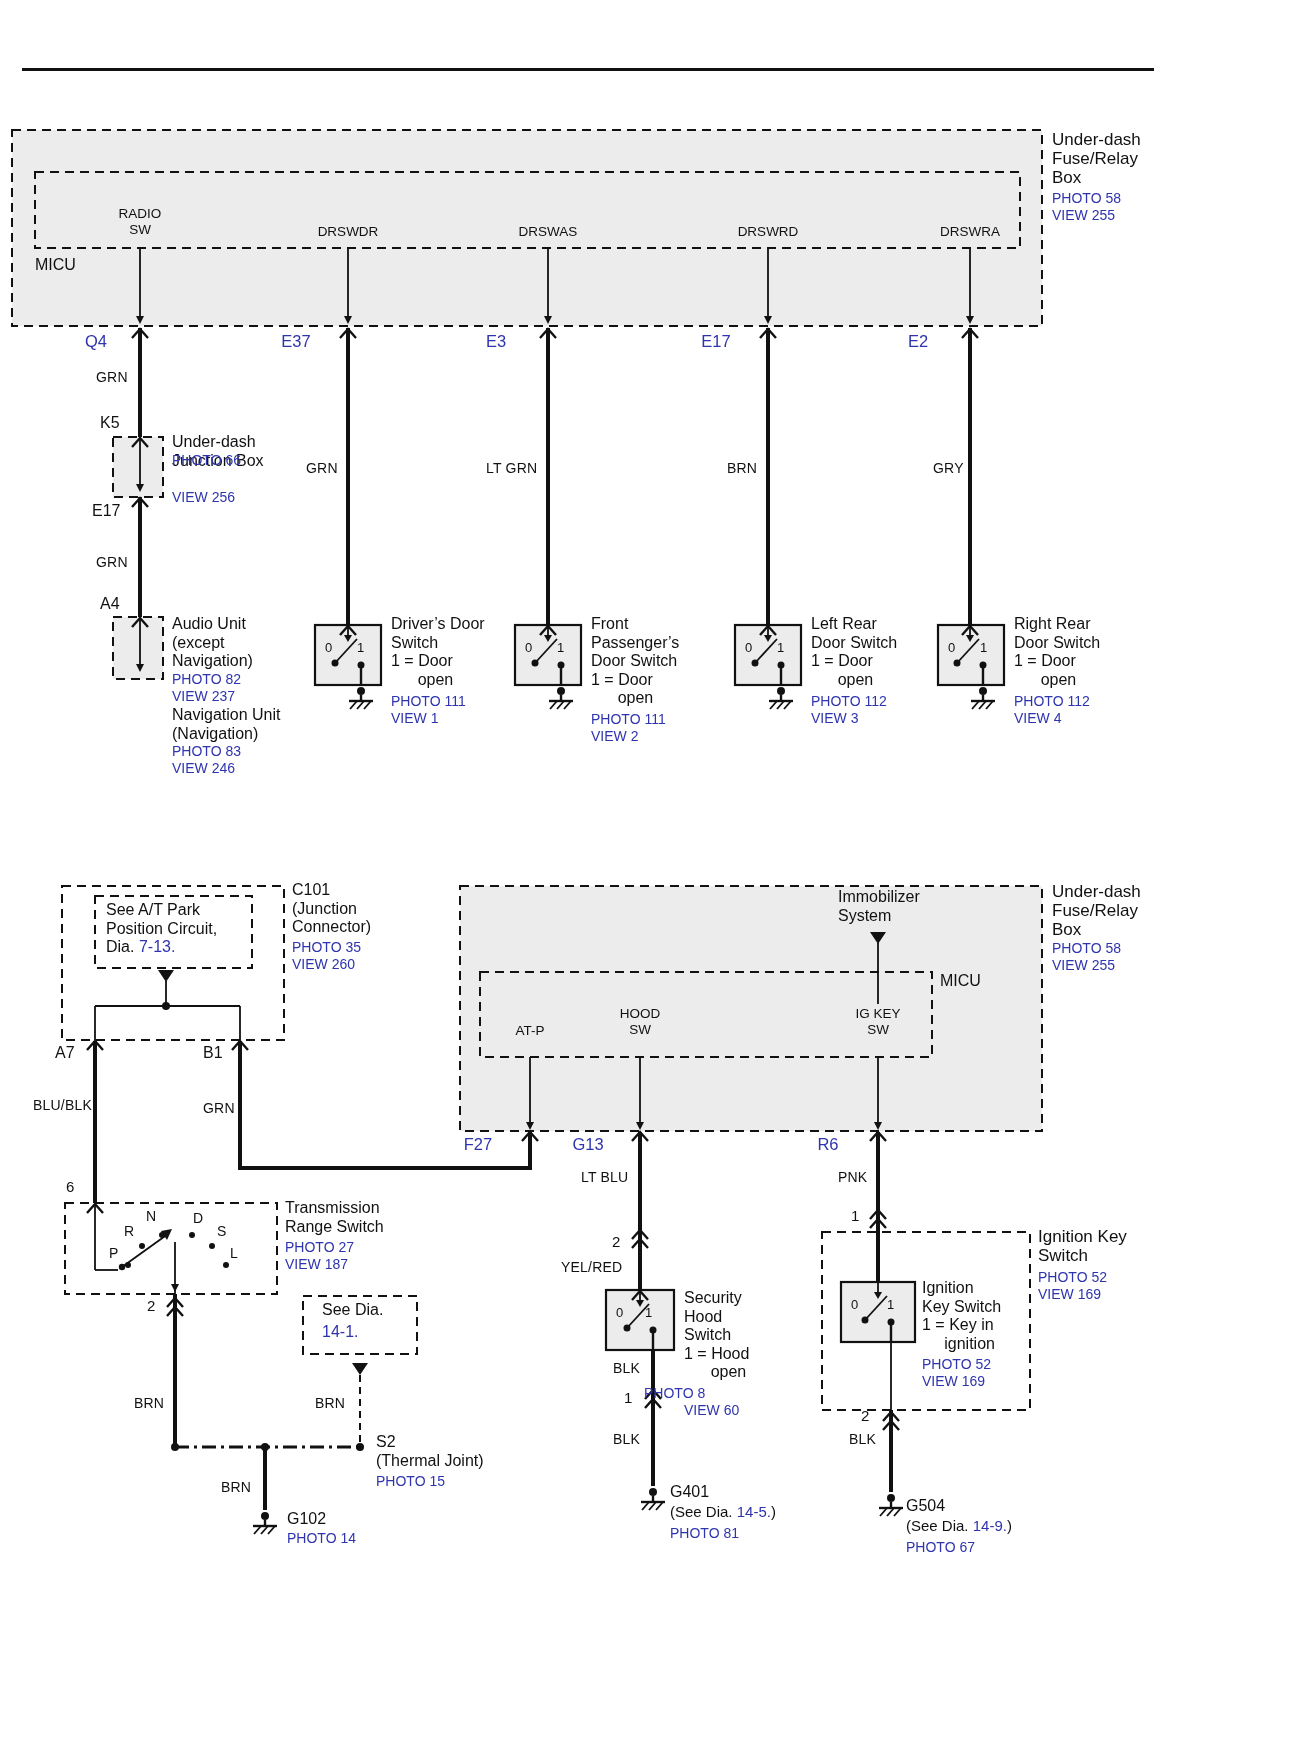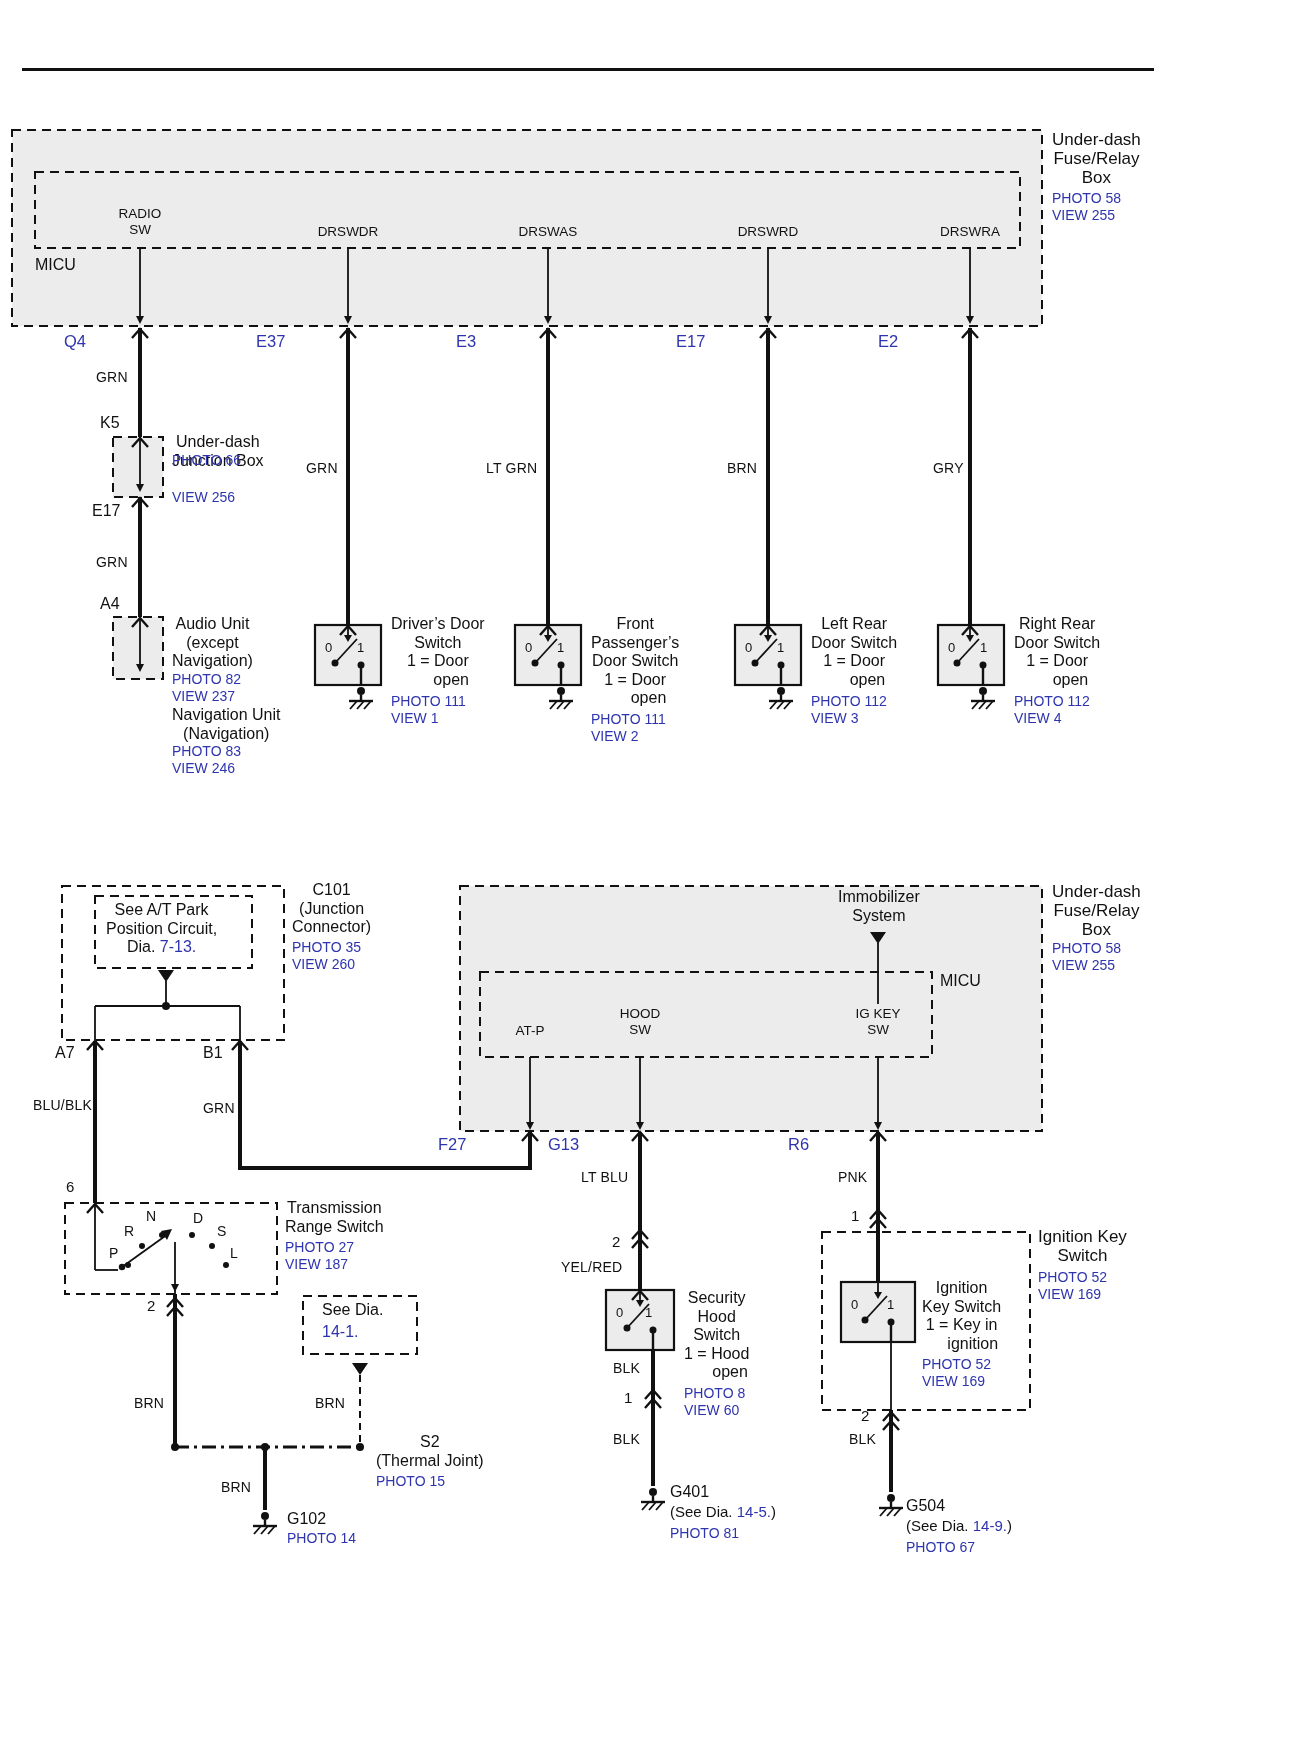--- a/index.html
+++ b/index.html
@@ -3,26 +3,26 @@
 <meta charset="utf-8">
 <style>
   :root { --ink:#111111; --ref:#2e34ae; --fill:#ececec; }
   * { margin:0; padding:0; box-sizing:border-box; }
   body { background:#ffffff; }
   .page { position:relative; width:1294px; height:1751px; background:#fff;
           font-family:"Liberation Sans", sans-serif; color:var(--ink); overflow:hidden; }
   .abs { position:absolute; left:0; top:0; }
   .title { position:absolute; left:22px; top:6px; font-size:35px; font-weight:bold; letter-spacing:-0.5px; }
   .rule { position:absolute; left:22px; top:68px; width:1132px; height:3px; background:var(--ink); }
-  .lbl  { position:absolute; font-size:16px; line-height:18.5px; white-space:pre-line;text-align:center; }
+  .lbl  { position:absolute; font-size:16px; line-height:18.5px; white-space:pre-line; }
   .big  { font-size:17px; line-height:19px; }
   .ref  { position:absolute; font-size:14px; line-height:17px; color:var(--ref); white-space:pre; }
   .refbig { position:absolute; font-size:16px; color:var(--ref); }
   .pin  { position:absolute; font-size:16.5px; color:var(--ref); }
-  .right{ text-align:left; }
+  .right{ text-align:center; }
   .wlbl { position:absolute; font-size:14px; letter-spacing:0.2px; }
   .term { position:absolute; font-size:13.5px; line-height:16px; text-align:center; white-space:pre-line; }
   .num  { position:absolute; font-size:15px; }
   .swl  { position:absolute; font-size:13px; }
   .pos  { position:absolute; font-size:14px; }
   .see  { position:absolute; font-size:15px; white-space:pre; }
   .b    { color:var(--ref); }
   svg .ln   { stroke:var(--ink); stroke-width:1.8; fill:none; }
   svg .ln2  { stroke:var(--ink); stroke-width:2.4; fill:none; }
   svg .wire { stroke:var(--ink); stroke-width:4; fill:none; }
@@ -373,21 +373,21 @@
   <div class="num" style="left:612px;top:1233px">2</div>
   <div class="wlbl" style="left:561px;top:1259px">YEL/RED</div>
 
   <div class="swl" style="left:616px;top:1305px">0</div>
   <div class="swl" style="left:645px;top:1305px">1</div>
   <div class="lbl" style="left:684px;top:1289px">Security
 Hood
 Switch
 1 = Hood
 &nbsp;&nbsp;&nbsp;&nbsp;&nbsp;&nbsp;open</div>
-  <div class="ref" style="left:684px;top:1385px">PHOTO 8</div>
+  <div class="ref" style="left:644px;top:1385px">PHOTO 8</div>
   <div class="ref" style="left:684px;top:1402px">VIEW 60</div>
   <div class="wlbl" style="left:613px;top:1360px">BLK</div>
   <div class="num" style="left:624px;top:1389px">1</div>
   <div class="wlbl" style="left:613px;top:1431px">BLK</div>
   <div class="lbl" style="left:670px;top:1483px">G401</div>
   <div class="see" style="left:670px;top:1503px"><span>(See Dia. </span><span class="b">14-5.</span><span>)</span></div>
   <div class="ref" style="left:670px;top:1525px">PHOTO 81</div>
 
   <div class="num" style="left:851px;top:1207px">1</div>
   <div class="lbl big" style="left:1038px;top:1227px">Ignition Key

